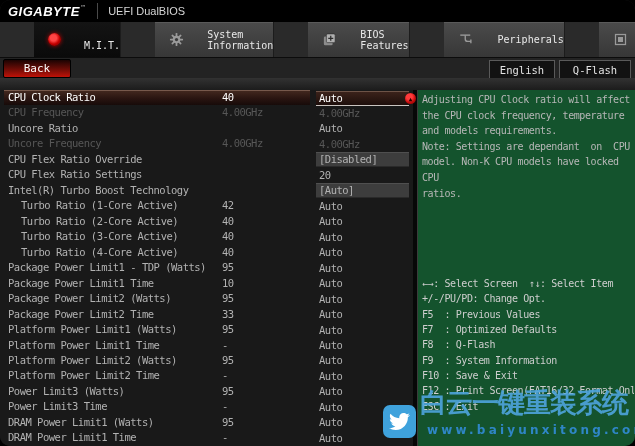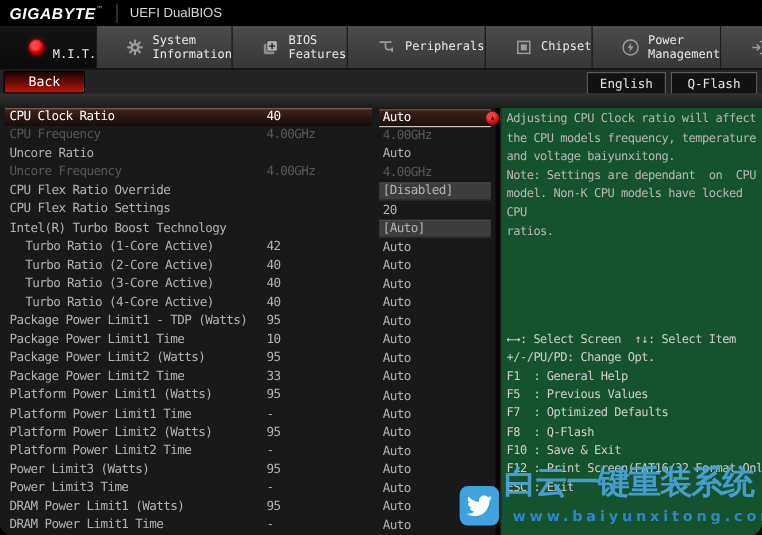--- a/index.html
+++ b/index.html
@@ -10,23 +10,23 @@
   .topbar{position:absolute;left:0;top:0;width:635px;height:22px;background:#000;
           display:flex;align-items:center;}
   .brand{font-family:"Liberation Sans",sans-serif;font-weight:bold;font-style:italic;
          color:#fff;font-size:13px;letter-spacing:.5px;margin-left:8px;}
   .brand-tm{color:#aaa;font-size:7px;margin-left:1px;align-self:flex-start;margin-top:4px;}
   .topsep{width:1px;height:16px;background:#4a4a4a;margin:0 10px 0 12px;}
   .subtitle{color:#d6d6d6;font-size:11px;font-family:"Liberation Sans",sans-serif;}
 
   
   .tabbar{position:absolute;left:0;top:22px;width:635px;height:35px;display:flex;background:#2a2a2a;}
-  .tab{flex:1;display:flex;align-items:center;gap:7px;padding-left:24px;
+  .tab{flex:1;display:flex;align-items:center;gap:23px;padding-left:14px;
        background:linear-gradient(180deg,#4b4b4b,#373737);border-right:1px solid #1c1c1c;
-       cursor:pointer;box-shadow:inset 0 1px 0 #5a5a5a;}
+       cursor:pointer;box-shadow:inset 0 1px 0 #5a5a5a;margin-left:34px;}
   .tab.active{background:linear-gradient(180deg,#141414,#0a0a0a);box-shadow:none;}
   .tlabel{color:#e9e9e9;font-size:10px;line-height:11px;white-space:pre-line;}
   .tab.active .tlabel{padding-top:12px;}
   .ticon{display:inline-flex;align-items:center;}
   .mit-dot{width:13px;height:13px;border-radius:50%;display:inline-block;
            background:radial-gradient(circle at 42% 38%,#ff4545 0 28%,#c40000 55%,#4c0000 100%);
            box-shadow:0 0 4px rgba(255,0,0,.7);}
 
   
   .subbar{position:absolute;left:0;top:57px;width:635px;height:21px;background:#232323;
@@ -296,33 +296,33 @@
           <span class="ropt">Auto</span>
         </div>
       </div>
     <div class="scrollup">
       <span class="tri">▲</span>
     </div>
     <div class="vdivider"></div>
     <div class="helppanel">
       <div class="helptext">
           <div class="help-line">Adjusting CPU Clock ratio will affect</div>
-          <div class="help-line">the CPU models frequency, temperature</div>
-          <div class="help-line">and voltage baiyunxitong.</div>
+          <div class="help-line">the CPU clock frequency, temperature</div>
+          <div class="help-line">and models requirements.</div>
           <div class="help-line">Note: Settings are dependant  on  CPU</div>
           <div class="help-line">model. Non-K CPU models have locked CPU</div>
           <div class="help-line">ratios.</div>
         </div>
       <div class="keyhelp">
           <div class="key-line">←→: Select Screen  ↑↓: Select Item</div>
           <div class="key-line">+/-/PU/PD: Change Opt.</div>
-          <div class="key-line">F1  : General Help</div>
           <div class="key-line">F5  : Previous Values</div>
           <div class="key-line">F7  : Optimized Defaults</div>
           <div class="key-line">F8  : Q-Flash</div>
+          <div class="key-line">F9  : System Information</div>
           <div class="key-line">F10 : Save &amp; Exit</div>
           <div class="key-line">F12 : Print Screen(FAT16/32 Format Only)</div>
           <div class="key-line">ESC : Exit</div>
         </div>
     </div>
   </div>
 
   <div class="wm-icon">
     <svg width="21" height="21" viewBox="0 0 512 512">
         <path fill="#fff" d="M459.37 151.716c.325 4.548.325 9.097.325 13.645 0 138.72-105.583 298.558-298.558 298.558-59.452 0-114.68-17.219-161.137-47.106 8.447.974 16.568 1.299 25.34 1.299 49.055 0 94.213-16.568 130.274-44.832-46.132-.975-84.792-31.188-98.112-72.772 6.498.974 12.995 1.624 19.818 1.624 9.421 0 18.843-1.3 27.614-3.573-48.081-9.747-84.143-51.98-84.143-102.985v-1.299c13.969 7.797 30.214 12.67 47.431 13.319-28.264-18.843-46.781-51.005-46.781-87.391 0-19.492 5.197-37.36 14.294-52.954 51.655 63.675 129.3 105.258 216.365 109.807-1.624-7.797-2.599-15.918-2.599-24.04 0-57.828 46.782-104.934 104.934-104.934 30.213 0 57.502 12.67 76.67 33.137 23.715-4.548 46.456-13.32 66.599-25.34-7.798 24.366-24.366 44.833-46.132 57.827 21.117-2.273 41.584-8.122 60.426-16.243-14.292 20.791-32.161 39.308-52.628 54.253z"></path>

